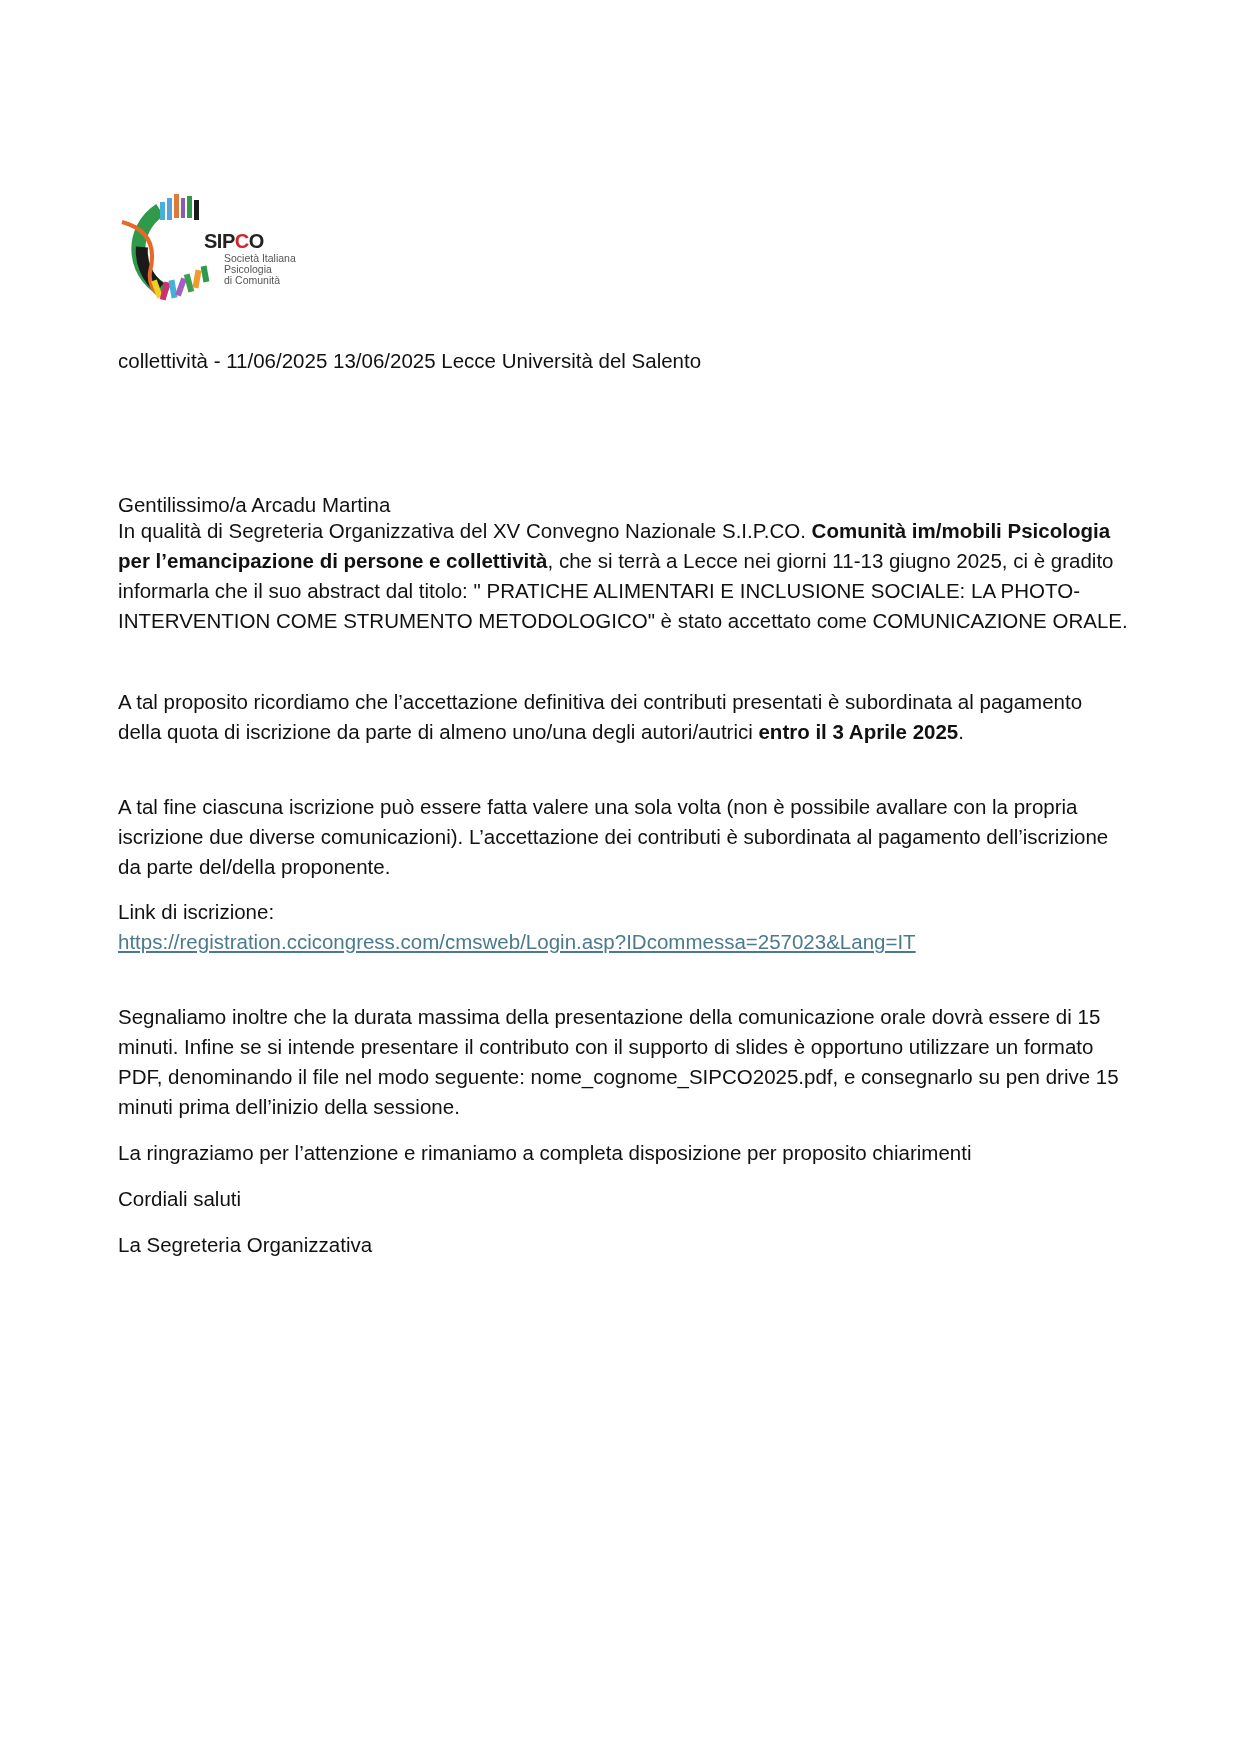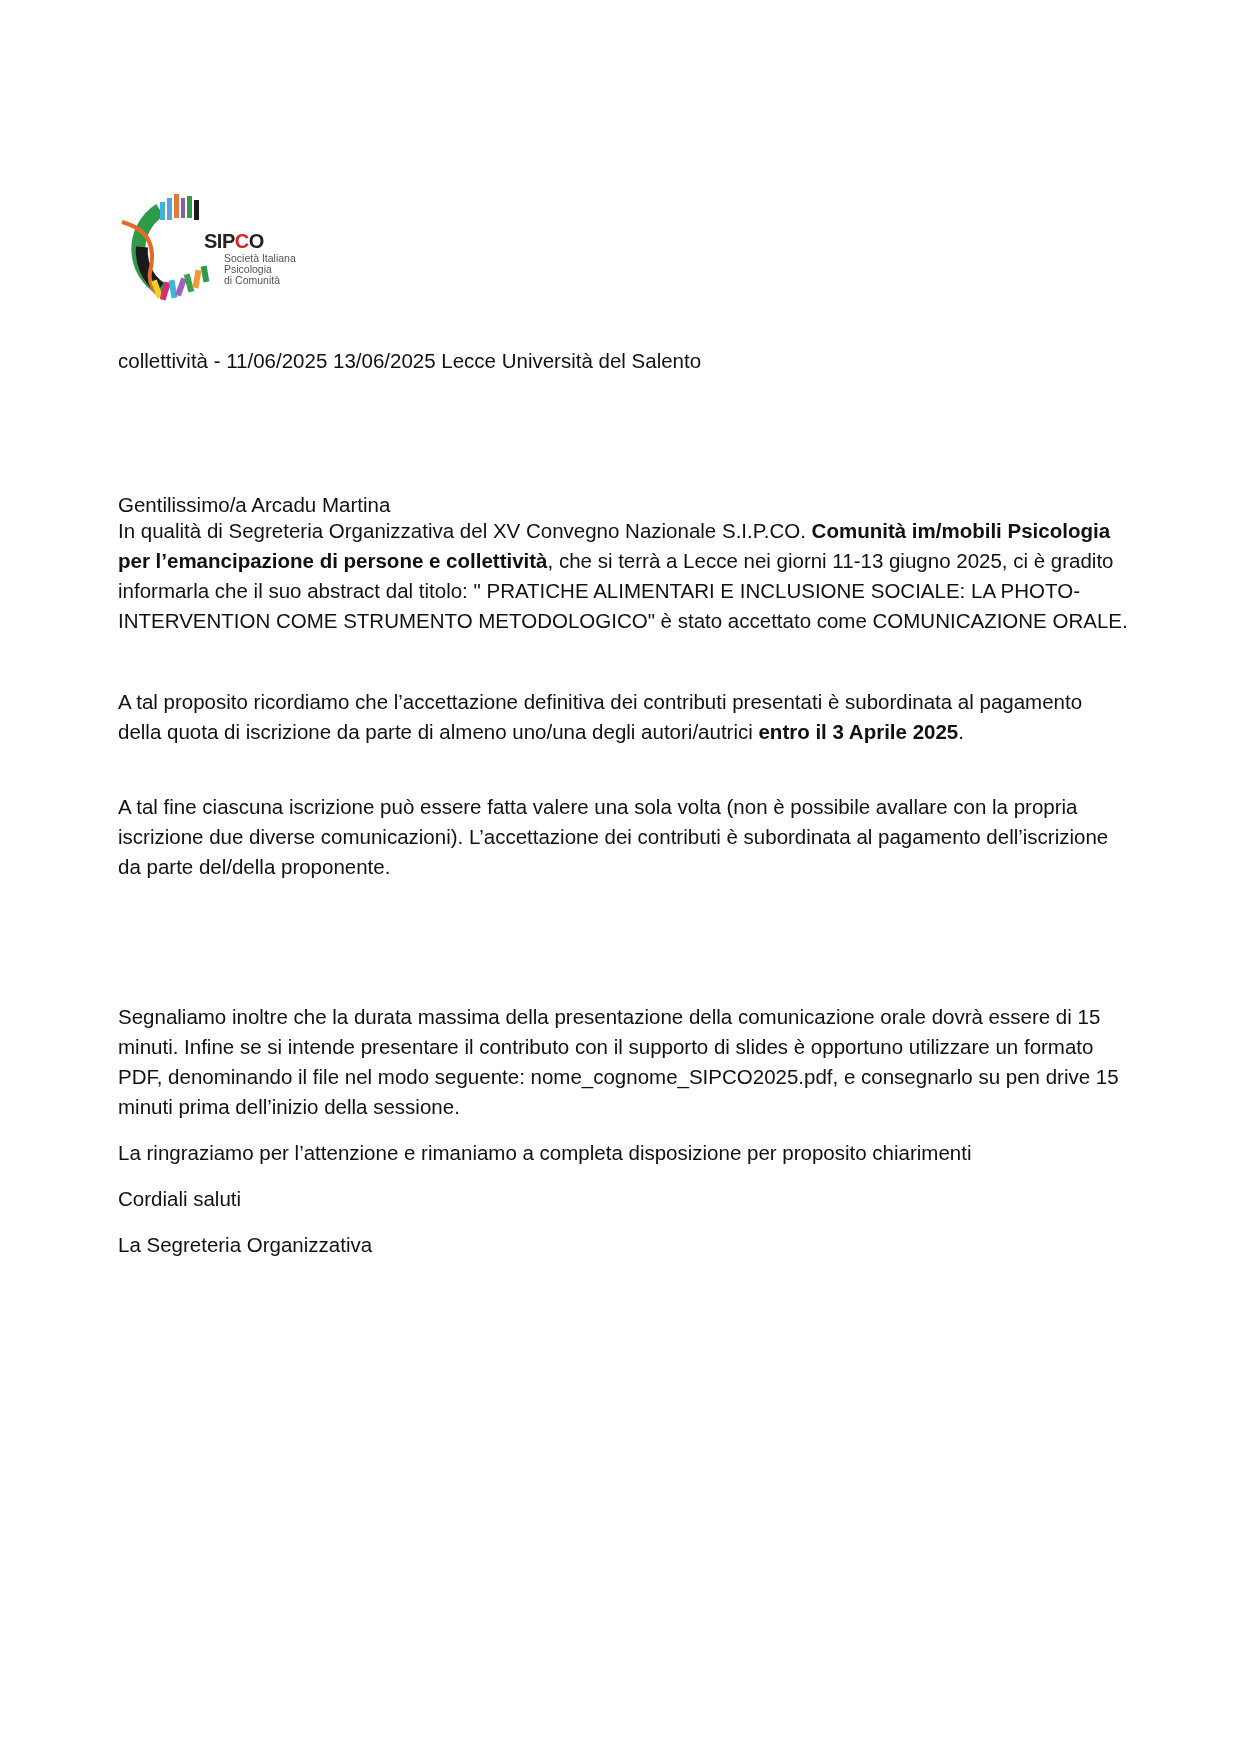--- a/index.html
+++ b/index.html
@@ -54,20 +54,22 @@
   <span>In qualità di Segreteria Organizzativa del XV Convegno Nazionale S.I.P.CO. </span><b>Comunità im/mobili Psicologia per l’emancipazione di persone e collettività</b><span>, che si terrà a Lecce nei giorni 11-13 giugno 2025, ci è gradito informarla che il suo abstract dal titolo: " PRATICHE ALIMENTARI E INCLUSIONE SOCIALE: LA PHOTO-INTERVENTION COME STRUMENTO METODOLOGICO"  è stato accettato come COMUNICAZIONE ORALE.</span>
 </p>
 
 <p class="text p" style="top:687px;">
   <span>A tal proposito ricordiamo che l’accettazione definitiva dei contributi presentati è subordinata al pagamento della quota di iscrizione da parte di almeno uno/una degli autori/autrici </span><b>entro il 3 Aprile 2025</b><span>.</span>
 </p>
 
 <p class="text p" style="top:792px;">A tal fine ciascuna iscrizione può essere fatta valere una sola volta (non è possibile avallare con la propria iscrizione due diverse comunicazioni). L’accettazione dei contributi è subordinata al pagamento dell’iscrizione da parte del/della proponente.</p>
 
 <div class="text" style="top:897px;">
+  <div>Link di iscrizione:</div>
+  <a class="link">https://registration.ccicongress.com/cmsweb/Login.asp?IDcommessa=257023&amp;Lang=IT</a>
 </div>
 
 <p class="text p" style="top:1002px;">Segnaliamo inoltre che la durata massima della presentazione della comunicazione orale dovrà essere di 15 minuti. Infine se si intende presentare il contributo con il supporto di slides è opportuno utilizzare un formato PDF, denominando il file nel modo seguente: nome_cognome_SIPCO2025.pdf, e consegnarlo su pen drive 15 minuti prima dell’inizio della sessione.</p>
 
 <p class="text p" style="top:1138px;">La ringraziamo per l’attenzione e rimaniamo a completa disposizione per proposito chiarimenti</p>
 
 <p class="text p" style="top:1184px;">Cordiali saluti</p>
 
 <p class="text p" style="top:1230px;">La Segreteria Organizzativa</p>
 

